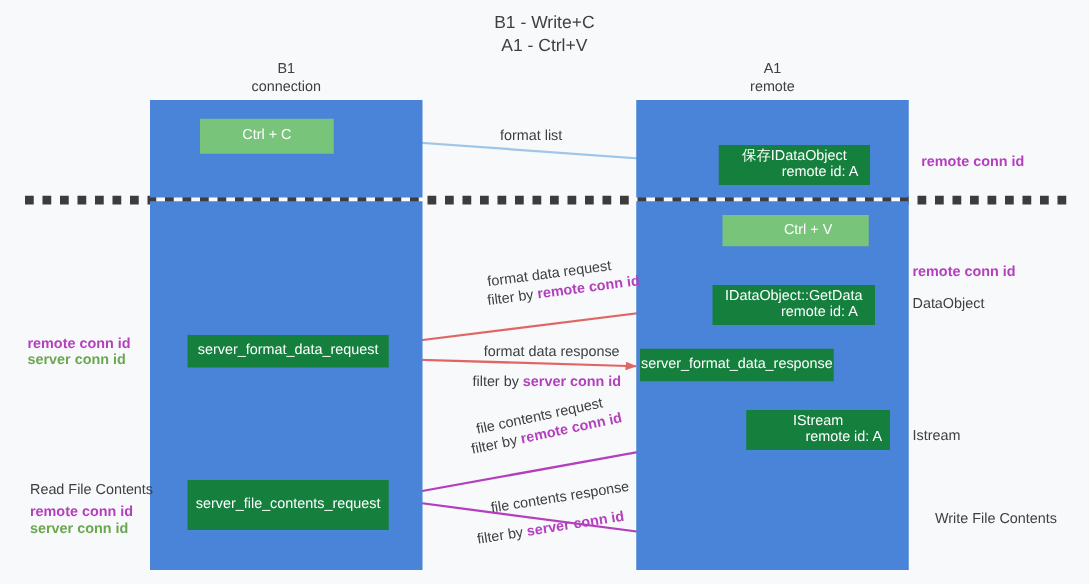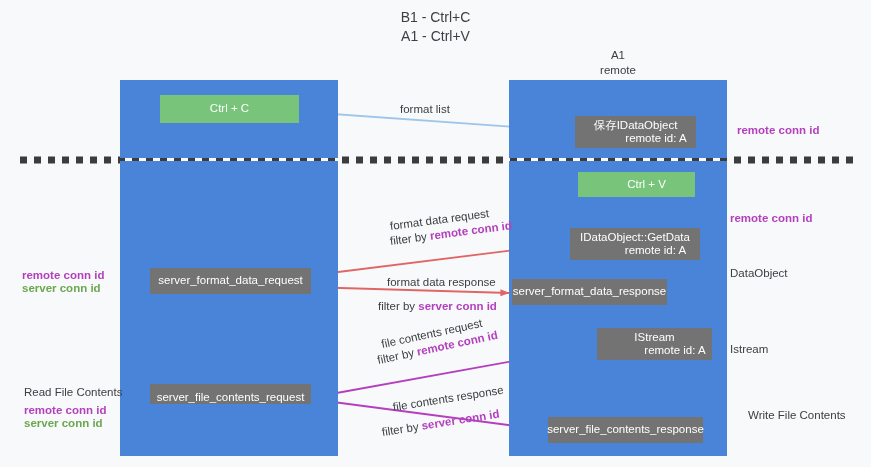--- a/index.html
+++ b/index.html
@@ -40,21 +40,21 @@
     display: flex;
     flex-direction: column;
     align-items: center;
     justify-content: center;
     color: #ffffff;
     text-align: center;
     line-height: 1.15;
     font-size: 11.5px;
   }
   .node .l2 { font-size: 11.5px; margin-left: 41px; }
-  .node-orange { background: #737373; }
+  .node-orange { background: #15803d; }
   .node-green  { background: #78c47a; }
   .lbl {
     position: absolute;
     z-index: 5;
     color: #3c4043;
     font-size: 11.5px;
     white-space: nowrap;
     line-height: 1.25;
   }
   .title {
@@ -81,23 +81,25 @@
   .accent-green  { color: #6aa84f; font-weight: bold; }
   .rot-a { display: inline-block; transform: rotate(-7.5deg); transform-origin: left bottom; }
   .rot-b { display: inline-block; transform: rotate(-12deg); transform-origin: left bottom; }
   .rot-c { display: inline-block; transform: rotate(-9deg); transform-origin: left bottom; }
 </style>
 </head>
 <body>
 
 <div id="canvas">
 
-  <div class="title" style="top:8px;">B1 - Ctrl+C
+  <div class="title" style="top:8px;">B1 - Write+C
 A1 - Ctrl+V</div>
 
+  <div class="colhead" style="left:120px; top:48px; width:218px;">B1
+connection</div>
   <div class="colhead" style="left:509px; top:48px; width:218px;text-align:center;">A1
 remote</div>
 
   <div class="lane" style="left:120px; top:80px;  width:218px; height:78px;"></div>
   <div class="lane" style="left:120px; top:161px; width:218px; height:295px;"></div>
   <div class="lane" style="left:509px; top:80px;  width:218px; height:78px;"></div>
   <div class="lane" style="left:509px; top:161px; width:218px; height:295px;"></div>
 
   <svg class="layer" id="svg-under">
     <defs>
@@ -125,21 +127,21 @@
 
     <path d="M667,280 L694,281 L704,328" stroke="#1a1a1a" stroke-width="2.4" fill="none" marker-end="url(#ar-blk)"></path>
 
     <line x1="597" y1="346" x2="320" y2="396" stroke="#b43fbe" stroke-width="1.8" marker-end="url(#ar-mag)"></line>
 
     <line x1="318" y1="400" x2="546" y2="430" stroke="#b43fbe" stroke-width="1.8" marker-end="url(#ar-mag)"></line>
 
     <line x1="20" y1="160" x2="855" y2="160" stroke="#3c3c3c" stroke-width="7" stroke-dasharray="7 7"></line>
   </svg>
 
-  <div class="node node-green" style="left:160px; top:95px; width:139px; height:28px;">
+  <div class="node node-green" style="left:160px; top:95px; width:107px; height:28px;">
     <span>Ctrl + C</span>
   </div>
 
   <div class="node node-orange" style="left:575px; top:116px; width:121px; height:32px;">
     <span>保存IDataObject</span>
     <span class="l2">remote id: A</span>
   </div>
 
   <div class="node node-green" style="left:578px; top:172px; width:117px; height:25px;padding-left:20px;">
     <span>Ctrl + V</span>
@@ -156,27 +158,24 @@
 
   <div class="node node-orange" style="left:150px; top:268px; width:161px; height:26px;">
     <span>server_format_data_request</span>
   </div>
 
   <div class="node node-orange" style="left:597px; top:328px; width:115px; height:32px;">
     <span>IStream</span>
     <span class="l2">remote id: A</span>
   </div>
 
-  <div class="node node-orange" style="left:150px; top:384px; width:161px; height:20px;justify-content:flex-end;">
+  <div class="node node-orange" style="left:150px; top:384px; width:161px; height:40px;">
     <span>server_file_contents_request</span>
   </div>
 
-  <div class="node node-orange" style="left:548px; top:417px; width:155px; height:26px;">
-    <span>server_file_contents_response</span>
-  </div>
 
   <div class="lbl" style="left:400px; top:102px;">format list</div>
 
   <div class="lbl" style="left:391px; top:219px;">
     <span class="rot-a">
       <span>format data request</span>
     </span>
   </div>
   <div class="lbl" style="left:391px; top:234px;">
     <span class="rot-a">
@@ -213,17 +212,17 @@
 
   <div class="lbl accent-purple" style="left:22px; top:268px;">remote conn id</div>
   <div class="lbl accent-green" style="left:22px; top:281px;">server conn id</div>
 
   <div class="lbl" style="left:24px; top:385px;text-align:center;">Read File Contents</div>
   <div class="lbl accent-purple" style="left:24px; top:403px;">remote conn id</div>
   <div class="lbl accent-green" style="left:24px; top:416px;">server conn id</div>
 
   <div class="lbl accent-purple" style="left:737px; top:123px;">remote conn id</div>
   <div class="lbl accent-purple" style="left:730px; top:211px;">remote conn id</div>
-  <div class="lbl" style="left:730px; top:236px;margin-top:30px;">DataObject</div>
+  <div class="lbl" style="left:730px; top:236px;">DataObject</div>
   <div class="lbl" style="left:730px; top:342px;">Istream</div>
   <div class="lbl" style="left:738px; top:408px;margin-left:10px;">Write File Contents</div>
 
 </div>
 
 </body></html>

